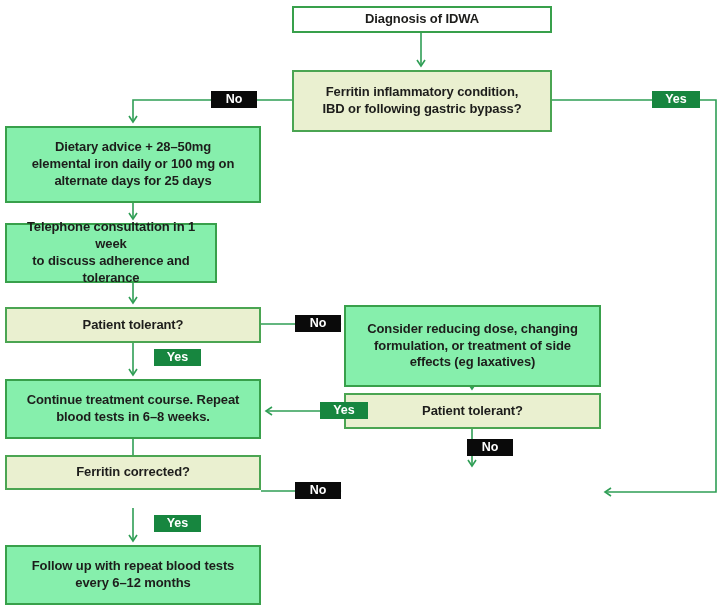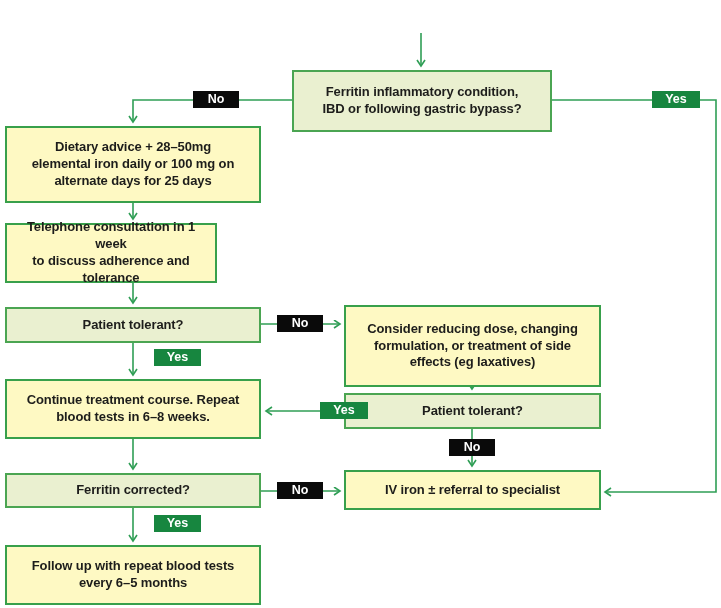--- a/index.html
+++ b/index.html
@@ -9,28 +9,28 @@
   }
   .wires{position:absolute;left:0;top:0;z-index:1;}
   .node{
     position:absolute;box-sizing:border-box;z-index:2;
     border:2px solid #38a04b;
     display:flex;align-items:center;justify-content:center;
     text-align:center;font-weight:700;font-size:13px;line-height:1.3;
     letter-spacing:-0.1px;color:#1d1d1b;white-space:pre-line;
     padding:2px 6px;
   }
-  .node.green{background:#fef9c3;}
+  .node.green{background:#86efac;}
   .node.pale{background:#eaf0d0;border-color:#4ba552;}
   .node.white{background:#ffffff;}
   .tag{
     position:absolute;z-index:3;height:17px;line-height:17px;
     text-align:center;font-weight:700;font-size:12.5px;color:#ffffff;
   }
-  .tag.no{background:#0a0a0a;}
+  .tag.no{background:#0a0a0a;margin-left:18px;}
   .tag.yes{background:#17863f;margin-left:44px;}
 </style>
 </head>
 <body>
 
 <div class="stage">
 
   <svg class="wires" width="721" height="608" viewBox="0 0 721 608">
     <defs>
       <marker id="vhead" markerWidth="10" markerHeight="11" refX="7" refY="4.5" orient="auto" markerUnits="userSpaceOnUse">
@@ -47,20 +47,23 @@
       <path d="M133,343 L133,375" marker-end="url(#vhead)"></path>
       <path d="M472,375 L472,389" marker-end="url(#vhead)"></path>
       <path d="M343,411 L266,411" marker-end="url(#vhead)"></path>
       <path d="M472,429 L472,466" marker-end="url(#vhead)"></path>
       <path d="M133,439 L133,469" marker-end="url(#vhead)"></path>
       <path d="M261,491 L340,491" marker-end="url(#vhead)"></path>
       <path d="M133,508 L133,541" marker-end="url(#vhead)"></path>
     </g>
   </svg>
 
+  <div class="node white" style="left:292px;top:6px;width:260px;height:27px">
+    <span>Diagnosis of IDWA</span>
+  </div>
 
   <div class="node pale" style="left:292px;top:70px;width:260px;height:62px">
     <span>Ferritin inflammatory condition,
 IBD or following gastric bypass?</span>
   </div>
 
   <div class="node green" style="left:5px;top:126px;width:256px;height:77px">
     <span>Dietary advice + 28–50mg
 elemental iron daily or 100 mg on
 alternate days for 25 days</span>
@@ -83,31 +86,28 @@
 
   <div class="node green" style="left:5px;top:379px;width:256px;height:60px">
     <span>Continue treatment course. Repeat
 blood tests in 6–8 weeks.</span>
   </div>
 
   <div class="node pale" style="left:344px;top:393px;width:257px;height:36px">
     <span>Patient tolerant?</span>
   </div>
 
-  <div class="node pale" style="left:5px;top:473px;width:256px;height:35px">
+  <div class="node pale" style="left:5px;top:455px;width:256px;height:35px">
     <span>Ferritin corrected?</span>
   </div>
 
-  <div class="node green" style="left:344px;top:470px;width:257px;height:40px">
-    <span>IV iron ± referral to specialist</span>
-  </div>
 
   <div class="node green" style="left:5px;top:545px;width:256px;height:60px">
     <span>Follow up with repeat blood tests
-every 6–5 months</span>
+every 6–12 months</span>
   </div>
 
   <div class="tag no" style="left:193px;top:91px;width:46px">No</div>
   <div class="tag yes" style="left:608px;top:91px;width:48px">Yes</div>
   <div class="tag no" style="left:277px;top:315px;width:46px">No</div>
   <div class="tag yes" style="left:110px;top:349px;width:47px">Yes</div>
   <div class="tag yes" style="left:276px;top:402px;width:48px">Yes</div>
   <div class="tag no" style="left:449px;top:439px;width:46px">No</div>
   <div class="tag no" style="left:277px;top:482px;width:46px">No</div>
   <div class="tag yes" style="left:110px;top:515px;width:47px">Yes</div>

